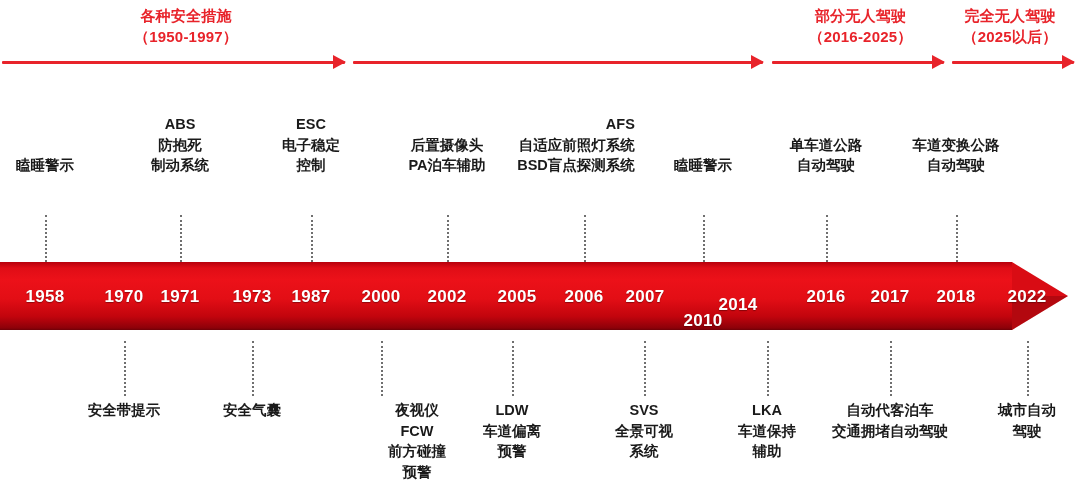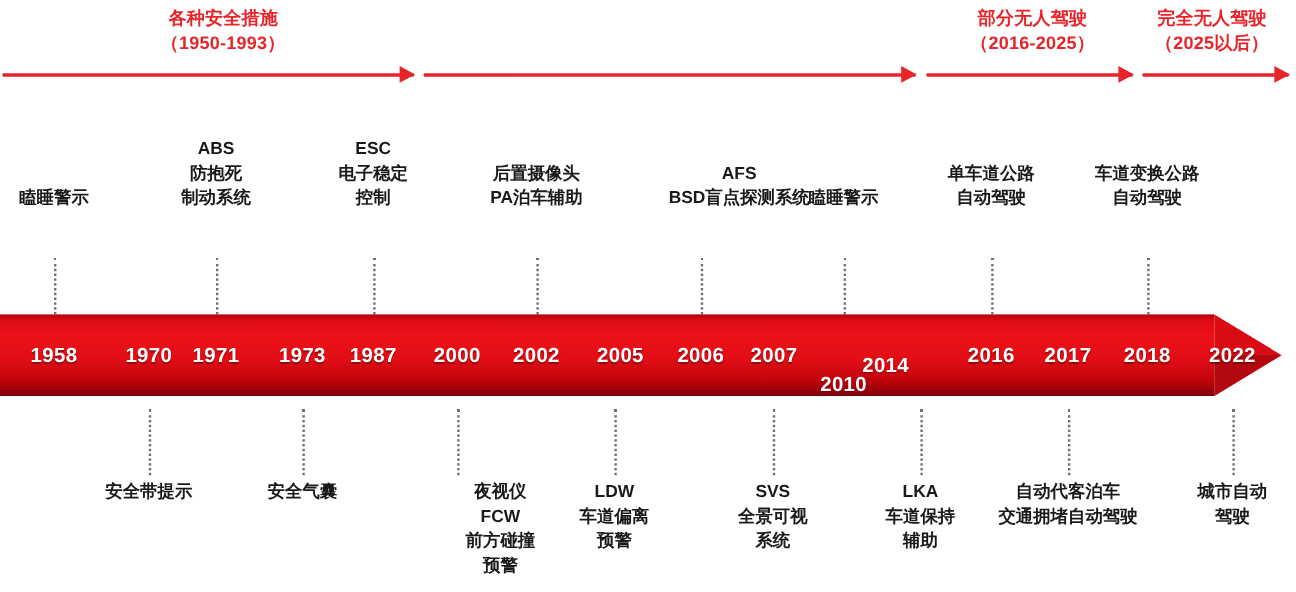--- a/index.html
+++ b/index.html
@@ -55,21 +55,21 @@
   .ev.top{}
   .ev.bot{}
 </style>
 </head>
 <body>
 
 <div id="stage">
 
   <div class="phase" style="left:86px;width:200px;">
     <span class="p-title">各种安全措施</span>
-    <span class="p-range">（1950-1993）</span>
+    <span class="p-range">（1950-1997）</span>
   </div>
   <div class="phase" style="left:783px;width:155px;">
     <span class="p-title">部分无人驾驶</span>
     <span class="p-range">（2016-2025）</span>
   </div>
   <div class="phase" style="left:940px;width:140px;">
     <span class="p-title">完全无人驾驶</span>
     <span class="p-range">（2025以后）</span>
   </div>
 
@@ -141,22 +141,23 @@
     </div>
   <div class="ev top" style="left:311px;bottom:281px;">
       <div>ESC</div>
       <div>电子稳定</div>
       <div>控制</div>
     </div>
   <div class="ev top" style="left:447px;bottom:281px;">
       <div>后置摄像头</div>
       <div>PA泊车辅助</div>
     </div>
-  <div class="ev top" style="left:616px;bottom:281px;">
+  <div class="ev top" style="left:576px;bottom:281px;text-align:right;">
       <div>AFS</div>
+      <div>自适应前照灯系统</div>
       <div>BSD盲点探测系统</div>
     </div>
   <div class="ev top" style="left:703px;bottom:281px;margin-top:16px;">
       <div>瞌睡警示</div>
     </div>
   <div class="ev top" style="left:826px;bottom:281px;">
       <div>单车道公路</div>
       <div>自动驾驶</div>
     </div>
   <div class="ev top" style="left:956px;bottom:281px;">

